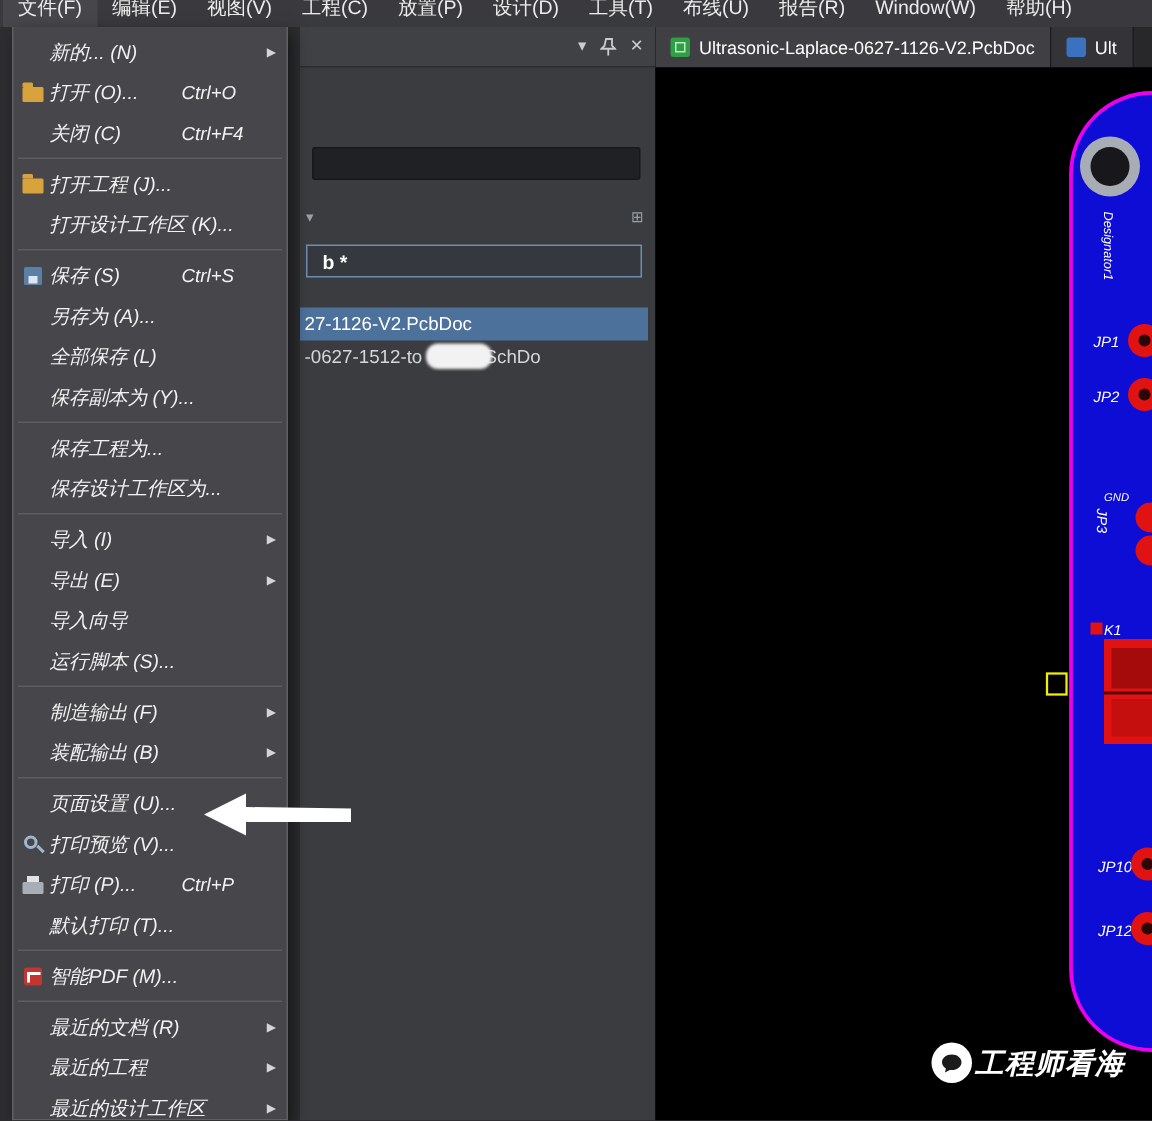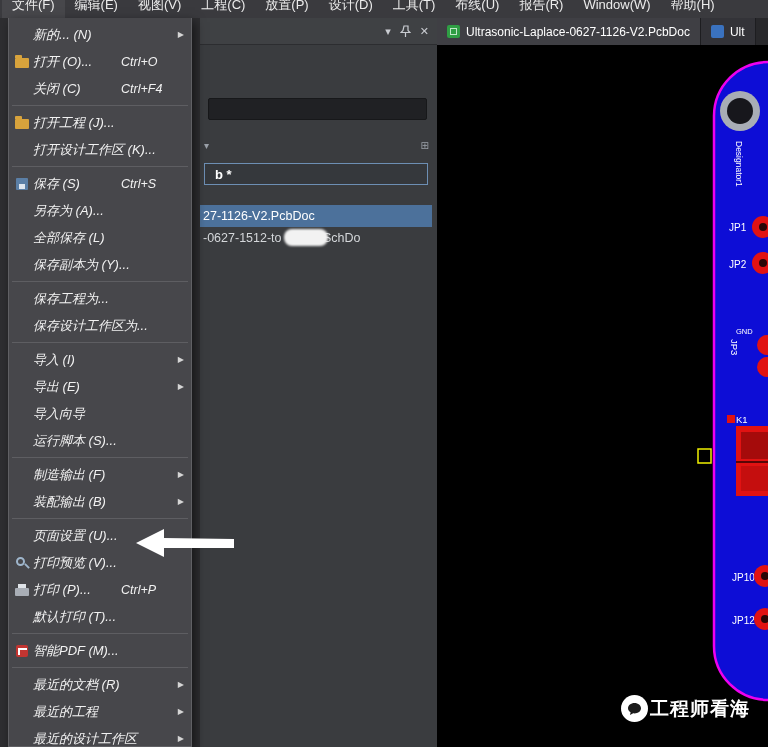--- a/index.html
+++ b/index.html
@@ -59,21 +59,21 @@
 
   
   .doc-area { position: absolute; left: 437px; top: 18px; width: 331px; height: 729px; background: #000; z-index: 10; }
   .tab-bar { position: relative; height: 27px; background: #28282b; display: flex; overflow: hidden; }
   .tab { display: flex; align-items: center; gap: 6px; padding: 0 10px; background: #3f3f44; border-right: 1px solid #1d1d20;
          color: #ffffff; font-size: 12px; white-space: nowrap; flex: 0 0 auto; height: 27px; }
   .tab.partial { background: #333338; }
   .tab-icon-pcb { width: 13px; height: 13px; background: #2f9e44; border-radius: 2px; position: relative; flex: 0 0 13px; }
   .tab-icon-pcb::after { content: ""; position: absolute; inset: 3px; border: 1px solid #bfe8c8; }
   .tab-icon-sch { width: 13px; height: 13px; background: #3a72bf; border-radius: 2px; flex: 0 0 13px; }
-  .pcb-view { position: relative; width: 331px; height: 702px; background: #000; overflow: hidden; }
+  .pcb-view { position: relative; width: 331px; height: 702px; background: #000; overflow: hidden; font-style: italic; }
   .pcb-svg { position: absolute; left: 0; top: 0; }
 
   .watermark { position: absolute; right: 18px; top: 650px; display: flex; align-items: center; gap: 2px; z-index: 5; }
   .wm-icon { width: 27px; height: 27px; border-radius: 50%; background: #ffffff; display: flex; align-items: center; justify-content: center; }
   .wm-text { color: #ffffff; font-size: 19px; font-weight: 600; letter-spacing: 1px; }
 
   
   .annot-arrow { position: absolute; left: 128px; top: 524px; z-index: 60; }
 </style>
 </head>

